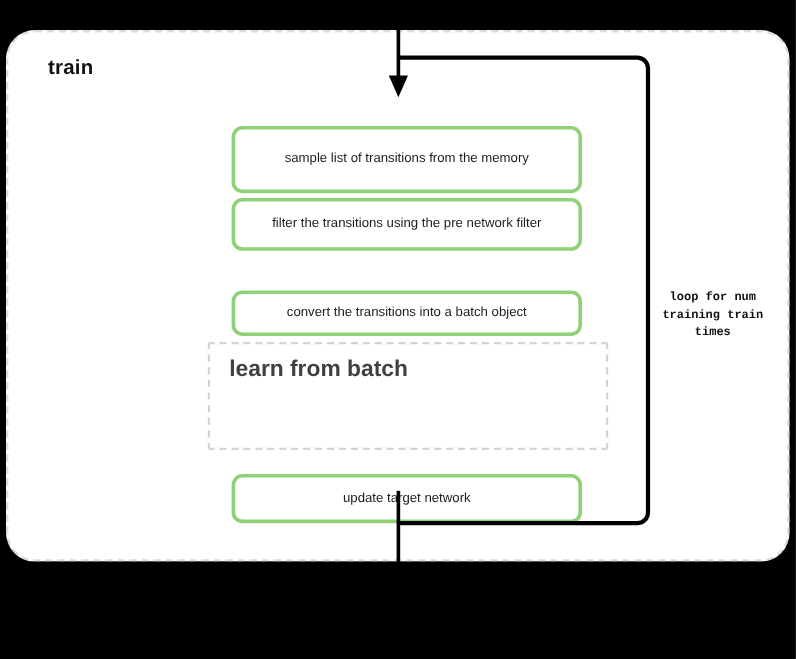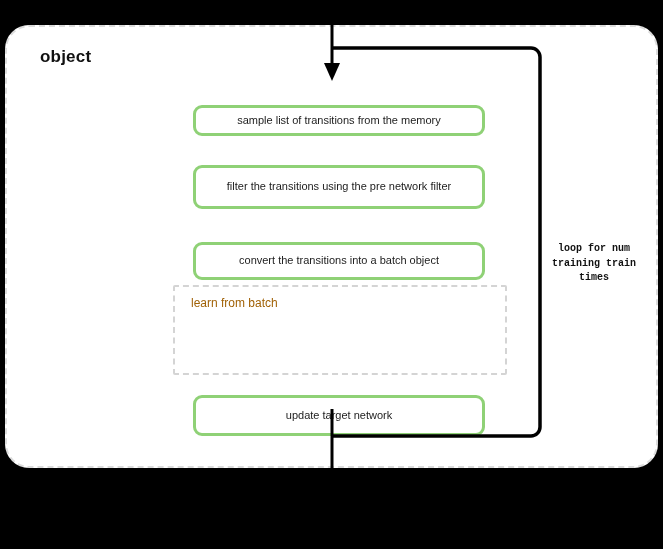--- a/index.html
+++ b/index.html
@@ -54,21 +54,21 @@
     justify-content: center;
   }
   .step-label {
     font-size: 11px;
     color: #1c1c1c;
     text-align: center;
     line-height: 1.2;
     padding: 0 10px;
   }
 
-  #step-sample  { top: 78px;  height: 31px; }
+  #step-sample  { top: 78px;  height: 56px; }
   #step-filter  { top: 138px; height: 44px; }
   #step-convert { top: 215px; height: 38px; }
   #step-update  { top: 368px; height: 41px; }
 
   
   #learn-box {
     position: absolute;
     left: 166px;
     top: 258px;
     width: 334px;
@@ -76,23 +76,23 @@
     box-sizing: border-box;
     background: #ffffff;
     border: 2px dashed #d4d4d4;
     border-radius: 2px;
   }
   #learn-title {
     position: absolute;
     left: 16px;
     top: 8px;
     width: 150px;
-    font-size: 12px;
-    font-weight: normal;
-    color: #a16207;
+    font-size: 19px;
+    font-weight: bold;
+    color: #404040;
     line-height: 1.4;
   }
 
   
   #connectors {
     position: absolute;
     left: 0;
     top: 0;
     width: 663px;
     height: 549px;
@@ -113,21 +113,21 @@
     font-family: Liberation Mono, monospace;
   }
 </style>
 </head>
 <body>
 
 <div id="canvas">
 
   <div id="train-container">
 
-    <div id="train-title">object</div>
+    <div id="train-title">train</div>
 
     <div class="step-box" id="step-sample">
       <div class="step-label">sample list of transitions from the memory</div>
     </div>
 
     <div class="step-box" id="step-filter">
       <div class="step-label">filter the transitions using the pre network filter</div>
     </div>
 
     <div class="step-box" id="step-convert">

